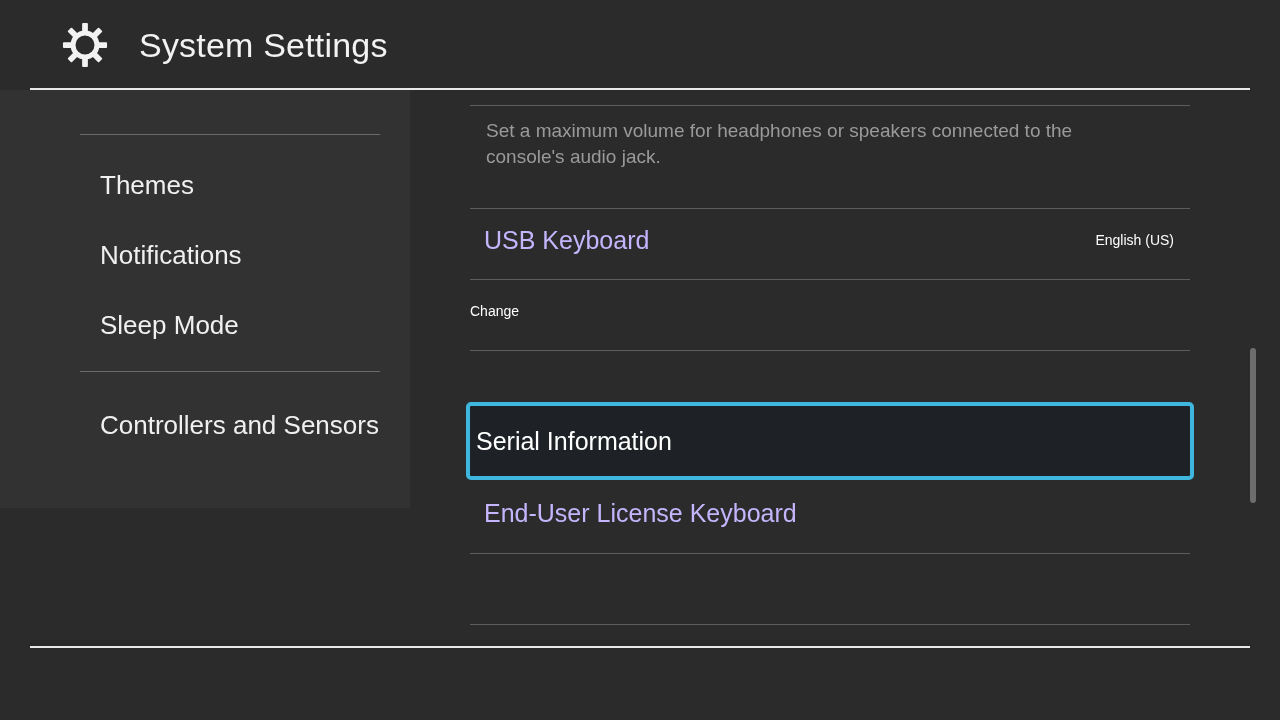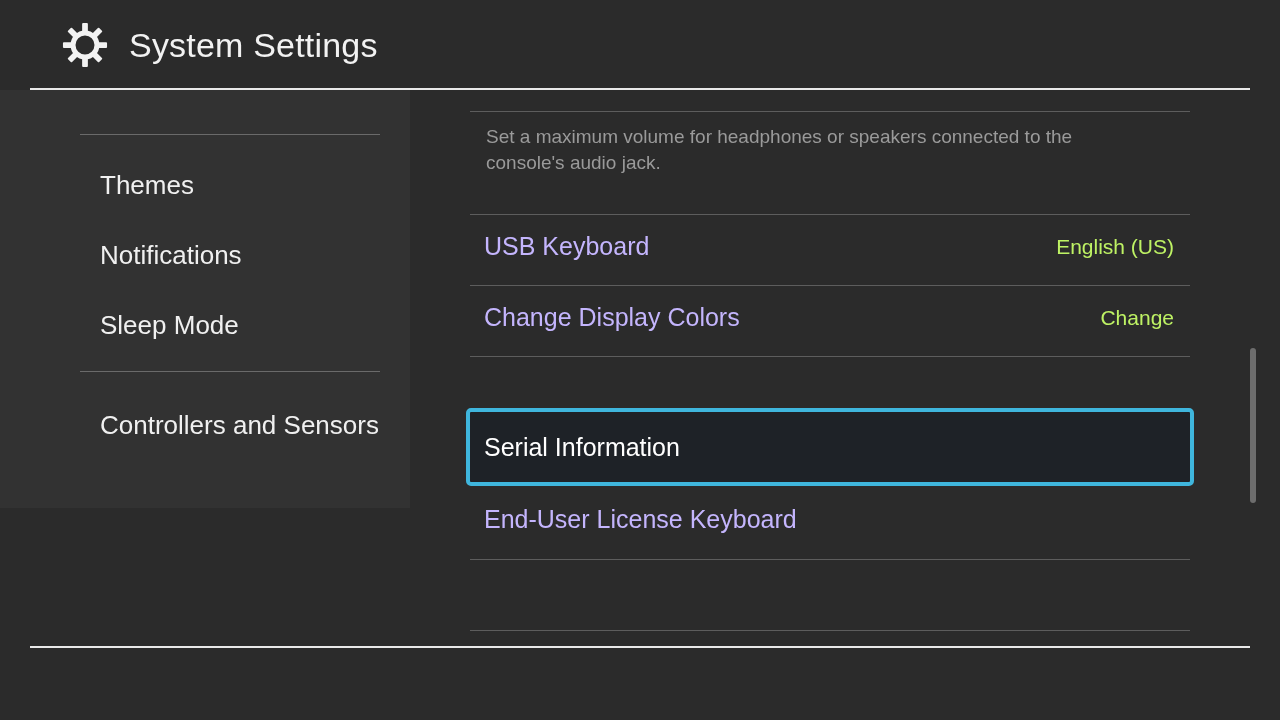--- a/index.html
+++ b/index.html
@@ -29,20 +29,21 @@
     width: 1280px;
     height: 89px;
     background: #2b2b2b;
     display: flex;
     align-items: center;
   }
   .header-inner {
     display: flex;
     align-items: center;
     margin-left: 62px;
+    gap: 10px;
   }
   .gear-icon {
     width: 46px;
     height: 46px;
     flex: 0 0 auto;
     display: block;
   }
   .header-title {
     margin-left: 21px;
     font-size: 34px;
@@ -104,21 +105,21 @@
     color: #f0f0f0;
     line-height: 1;
     white-space: nowrap;
   }
   .side-item.selected .bar { background: #00e5a0; }
   .side-item.selected .label { color: #00e5a0; }
 
   
   .main {
     position: absolute;
-    left: 410px; top: 96px;
+    left: 410px; top: 90px;
     width: 870px;
     height: 555px;
     background: #2b2b2b;
     overflow: hidden;
   }
 
   .row-rule {
     position: absolute;
     left: 60px;
     width: 720px;
@@ -146,38 +147,38 @@
     cursor: pointer;
   }
   .row .row-label {
     font-size: 25px;
     color: #c4b5fd;
     line-height: 1;
     white-space: nowrap;
     padding-left: 14px;
   }
   .row .row-value {
-    font-size: 21px;
-    color: #bef264;
+    font-size: 14px;
+    color: #ffffff;
     line-height: 1;
     white-space: nowrap;
     padding-right: 16px;
   }
 
   
   .row.selected {
     left: 466px - 410px;
     width: 728px;
     background: #1e2227;
     border: 4px solid #3fb6dd;
     border-radius: 5px;
     height: 78px;
   }
   .row.selected .row-label {
-    padding-left: 14px;
+    padding-left: 6px;
     color: #ffffff;
   }
 
   
   .scroll-track {
     position: absolute;
     right: 12px;
     top: 90px;
     width: 6px;
     height: 555px;
@@ -269,21 +270,20 @@
     <div class="row-rule" style="top:118px"></div>
 
     <div class="row" style="top:119px">
       <span class="row-label">USB Keyboard</span>
       <span class="row-value">English (US)</span>
     </div>
 
     <div class="row-rule" style="top:189px"></div>
 
     <div class="row" style="top:190px">
-      <span class="row-label">Change Display Colors</span>
       <span class="row-value">Change</span>
     </div>
 
     <div class="row-rule" style="top:260px"></div>
 
     <div class="row selected" style="top:312px; left:56px;">
       <span class="row-label">Serial Information</span>
       <span class="row-value"></span>
     </div>
 

